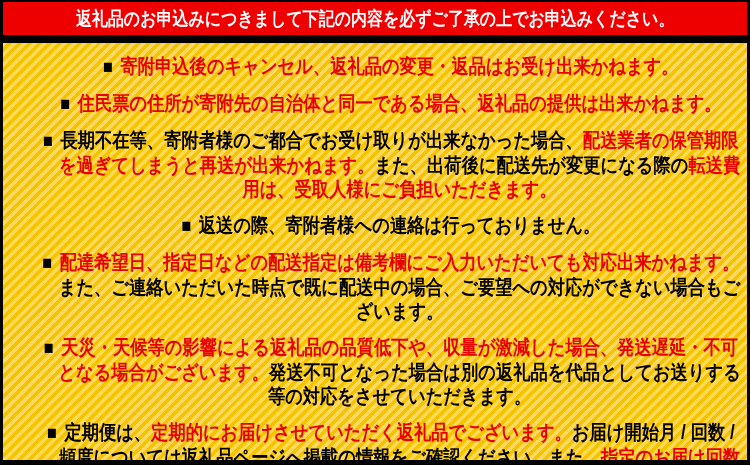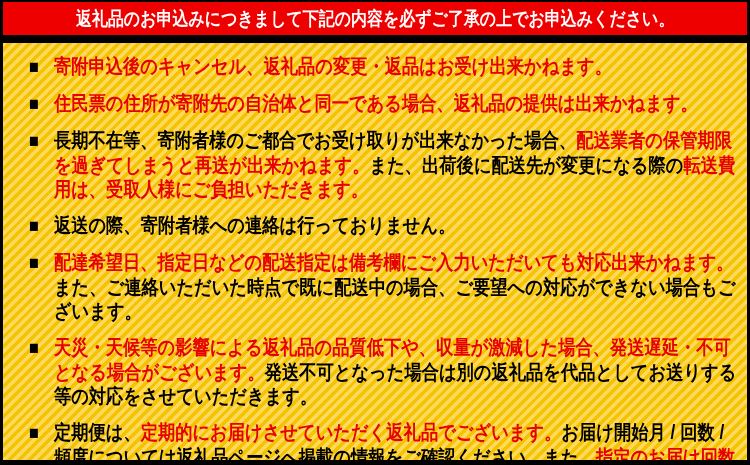--- a/index.html
+++ b/index.html
@@ -37,20 +37,21 @@
     white-space:nowrap;
     transform:scaleX(0.84);
     transform-origin:50% 50%;
   }
   .content{
     height:417px;
     background:repeating-linear-gradient(135deg,
       var(--stripe-light) 0 3.5px,
       var(--stripe-dark) 3.5px 7px);
     overflow:hidden;
+    text-align:center;
   }
   .notices{
     width:862px;
     box-sizing:border-box;
     padding:11px 2px 0 30px;
     transform:scaleX(0.8631);
     transform-origin:0 0;
     font-size:20px;
     line-height:24px;
     font-weight:bold;

